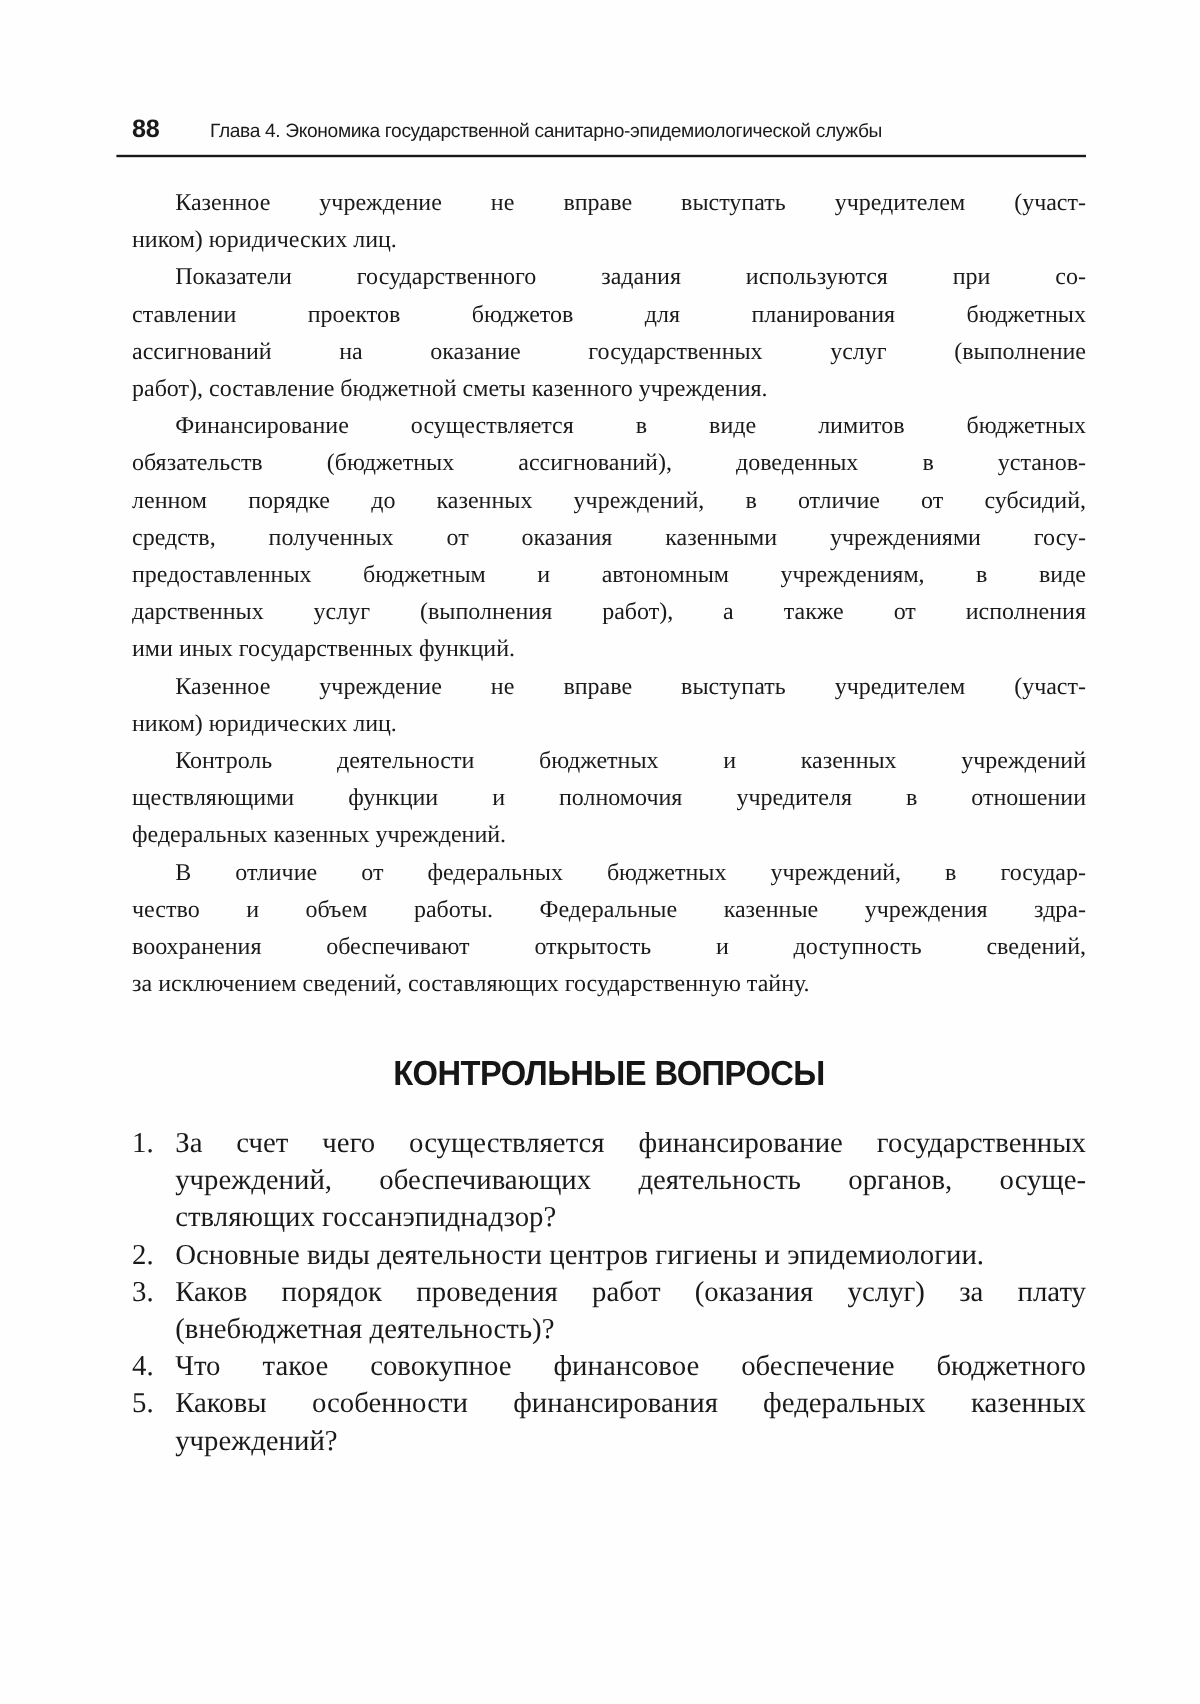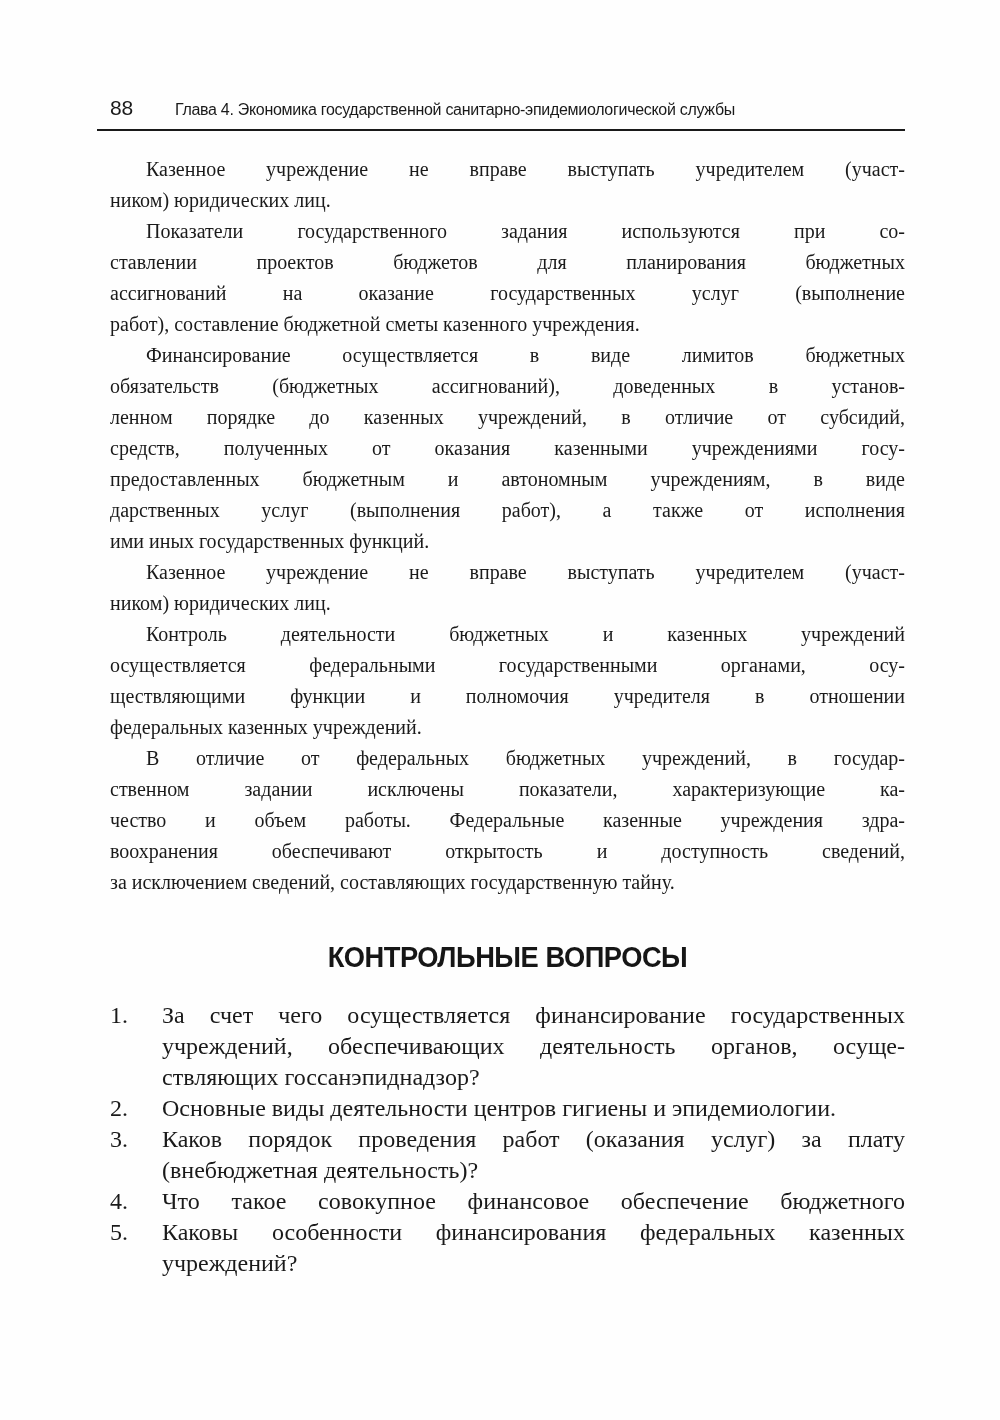--- a/index.html
+++ b/index.html
@@ -21,21 +21,21 @@
   }
   
   .running-head {
     display: flex;
     align-items: baseline;
     font-family: "Liberation Sans", sans-serif;
     letter-spacing: -0.3px;
     white-space: nowrap;
   }
   .page-number {
-    font-weight: normal;
+    font-weight: bold;
     font-size: 21px;
     width: 65px;
     flex: 0 0 auto;
   }
   .chapter-title {
     font-size: 16px;
     flex: 1 1 auto;
   }
   .head-rule {
     border: none;
@@ -75,21 +75,21 @@
     font-size: 24px;
   }
   .question-item {
     display: flex;
     align-items: flex-start;
   }
   .question-number {
     flex: 0 0 36px;
     line-height: 31px;
   }
-  .question-body { flex: 1 1 auto; min-width: 0; margin-left: 16px; }
+  .question-body { flex: 1 1 auto; min-width: 0; }
 </style>
 </head>
 <body>
 
 <div class="page">
 
   <div class="running-head">
     <span class="page-number">88</span>
     <span class="chapter-title">Глава 4. Экономика государственной санитарно-эпидемиологической службы</span>
   </div>
@@ -115,27 +115,25 @@
         <div class="line">предоставленных бюджетным и автономным учреждениям, в виде</div>
         <div class="line">дарственных услуг (выполнения работ), а также от исполнения</div>
         <div class="line last">ими иных государственных функций.</div>
       </div>
       <div class="paragraph">
         <div class="line first">Казенное учреждение не вправе выступать учредителем (участ-</div>
         <div class="line last">ником) юридических лиц.</div>
       </div>
       <div class="paragraph">
         <div class="line first">Контроль деятельности бюджетных и казенных учреждений</div>
-        <div class="line">осуществляется федеральными государственными органами, осу-</div>
         <div class="line">ществляющими функции и полномочия учредителя в отношении</div>
         <div class="line last">федеральных казенных учреждений.</div>
       </div>
       <div class="paragraph">
         <div class="line first">В отличие от федеральных бюджетных учреждений, в государ-</div>
-        <div class="line">ственном задании исключены показатели, характеризующие ка-</div>
         <div class="line">чество и объем работы. Федеральные казенные учреждения здра-</div>
         <div class="line">воохранения обеспечивают открытость и доступность сведений,</div>
         <div class="line last">за исключением сведений, составляющих государственную тайну.</div>
       </div>
     </div>
 
   <h2 class="section-heading">КОНТРОЛЬНЫЕ ВОПРОСЫ</h2>
 
   <div class="question-list" id="questions">
       <div class="question-item">

